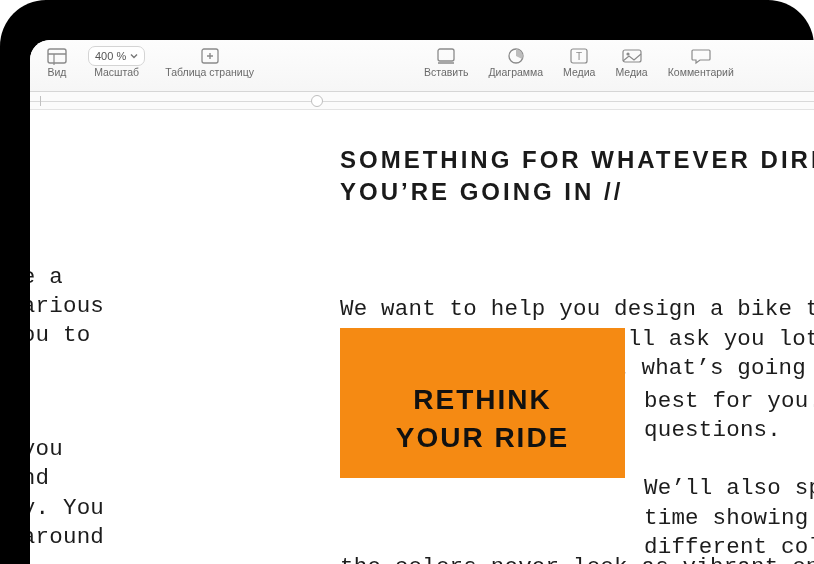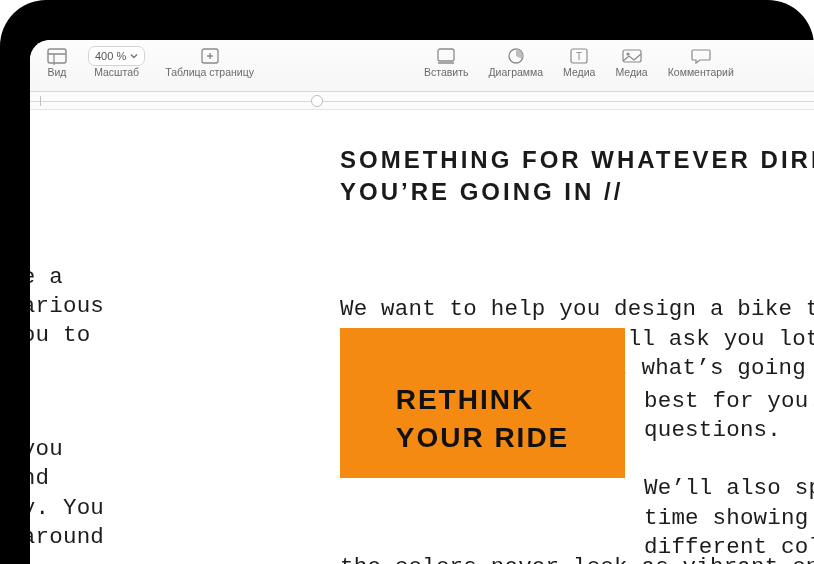--- a/index.html
+++ b/index.html
@@ -143,21 +143,21 @@
     align-items: center;
     justify-content: center;
     padding: 0 24px;
   }
   .callout-text {
     font-family: -apple-system, Helvetica, Arial, sans-serif;
     font-weight: 900;
     font-size: 28px;
     letter-spacing: 2px;
     color: #111;
-    text-align: left;
+    text-align: center;
     line-height: 1.35;
     margin-top: 32px;
   }
   .wrap-right {
     position: absolute;
     left: 814px;
     top: 222px;
     width: 260px;
   }
   .wrap-right .body { font-size: 22.5px; }

